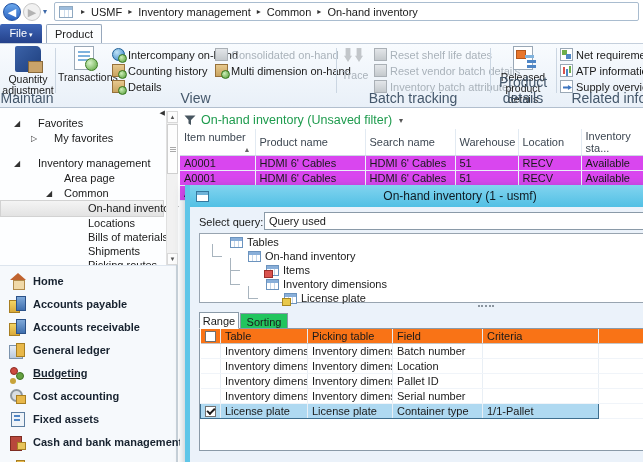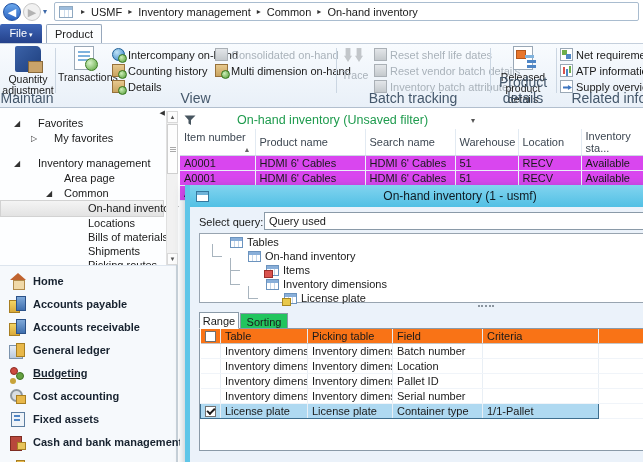--- a/index.html
+++ b/index.html
@@ -88,21 +88,21 @@
   .mic-budget::after{left:7px;top:7px;width:6px;height:6px;border-radius:50%;background:#64a040;border:1px solid #3f7022;box-shadow:-7px 5px 0 -1px #c8a43a;}
   .mic-cost::before{left:1px;top:1px;width:9px;height:9px;border-radius:50%;background:#d8dde2;border:2px solid #8e979e;}
   .mic-cost::after{right:0;bottom:0;width:8px;height:7px;background:#e8b84a;border:1px solid #a87f22;}
   .mic-fixed::before{left:2px;top:1px;width:12px;height:13px;background:#eef3f8;border:1px solid #5b7da0;}
   .mic-fixed::after{left:5px;top:4px;width:6px;height:2px;background:#4f86c6;box-shadow:0 4px 0 #4f86c6;}
   .mic-cash::before{left:1px;top:2px;width:10px;height:13px;background:#b8483c;border:1px solid #7e2c22;}
   .mic-cash::after{right:0;bottom:0;width:7px;height:6px;background:#e8c45a;border:1px solid #a87f22;}
 
   
   .main{position:absolute;left:180px;top:108px;width:463px;height:354px;background:#fff;}
-  .lheader{position:absolute;left:4px;top:3px;height:18px;display:flex;align-items:center;gap:36px;}
+  .lheader{position:absolute;left:4px;top:3px;height:18px;display:flex;align-items:center;}
   .funnel{margin-right:5px;}
   .ltitle{color:#1e9b4d;font-size:12.5px;}
   .lcaret{font-size:8px;color:#555;margin-left:7px;}
   table.grid{border-collapse:collapse;table-layout:fixed;}
   .maingrid{position:absolute;left:0;top:21px;width:463px;}
   .maingrid th{font-weight:normal;color:#3d4752;text-align:left;padding:1px 4px;border-bottom:1px solid #cdd8e3;border-right:1px solid #e2eaf2;height:14px;}
   .maingrid td{padding:0 4px;height:15px;border-bottom:1px solid #e7eff7;border-right:1px solid #eef4fa;background:#d946ef;white-space:nowrap;overflow:hidden;}
   .sortarrow{font-size:7px;color:#666;float:right;margin-top:3px;}
 
   

